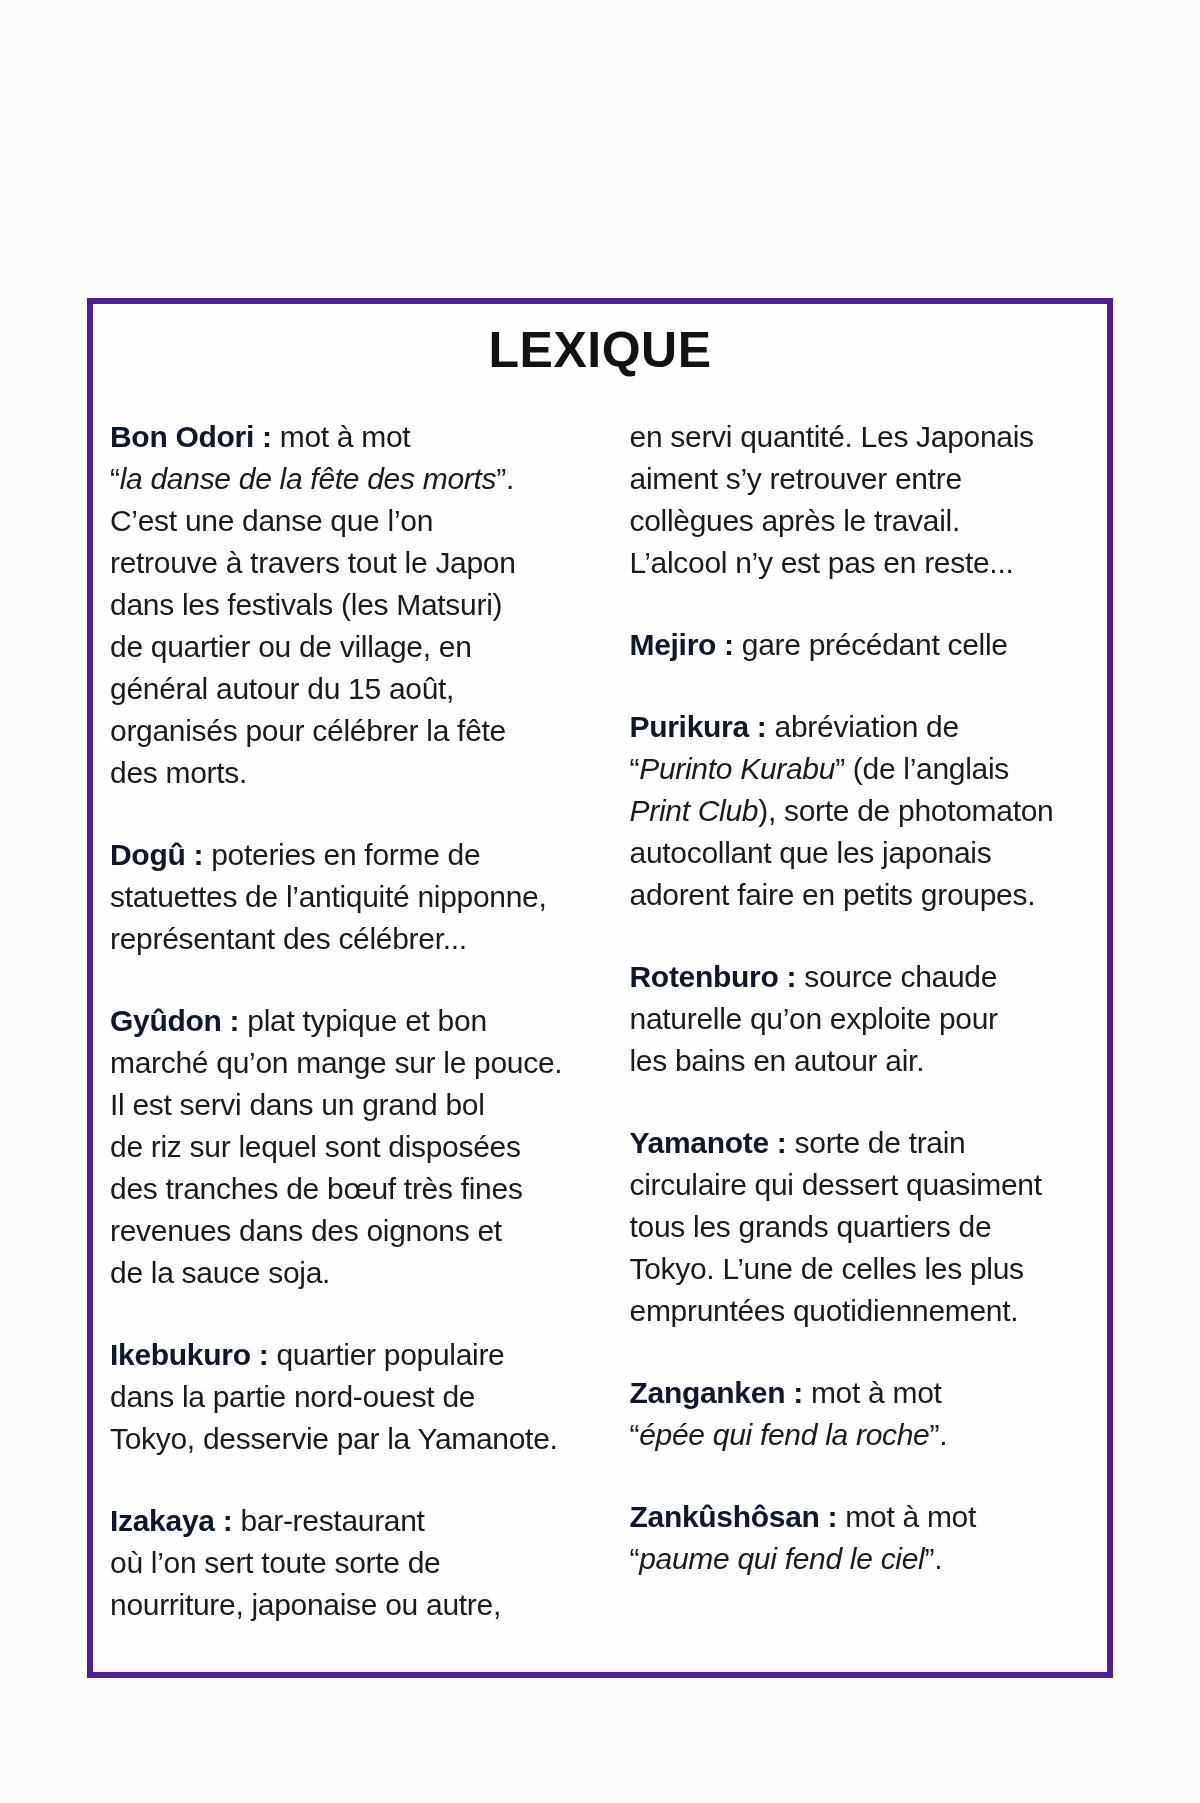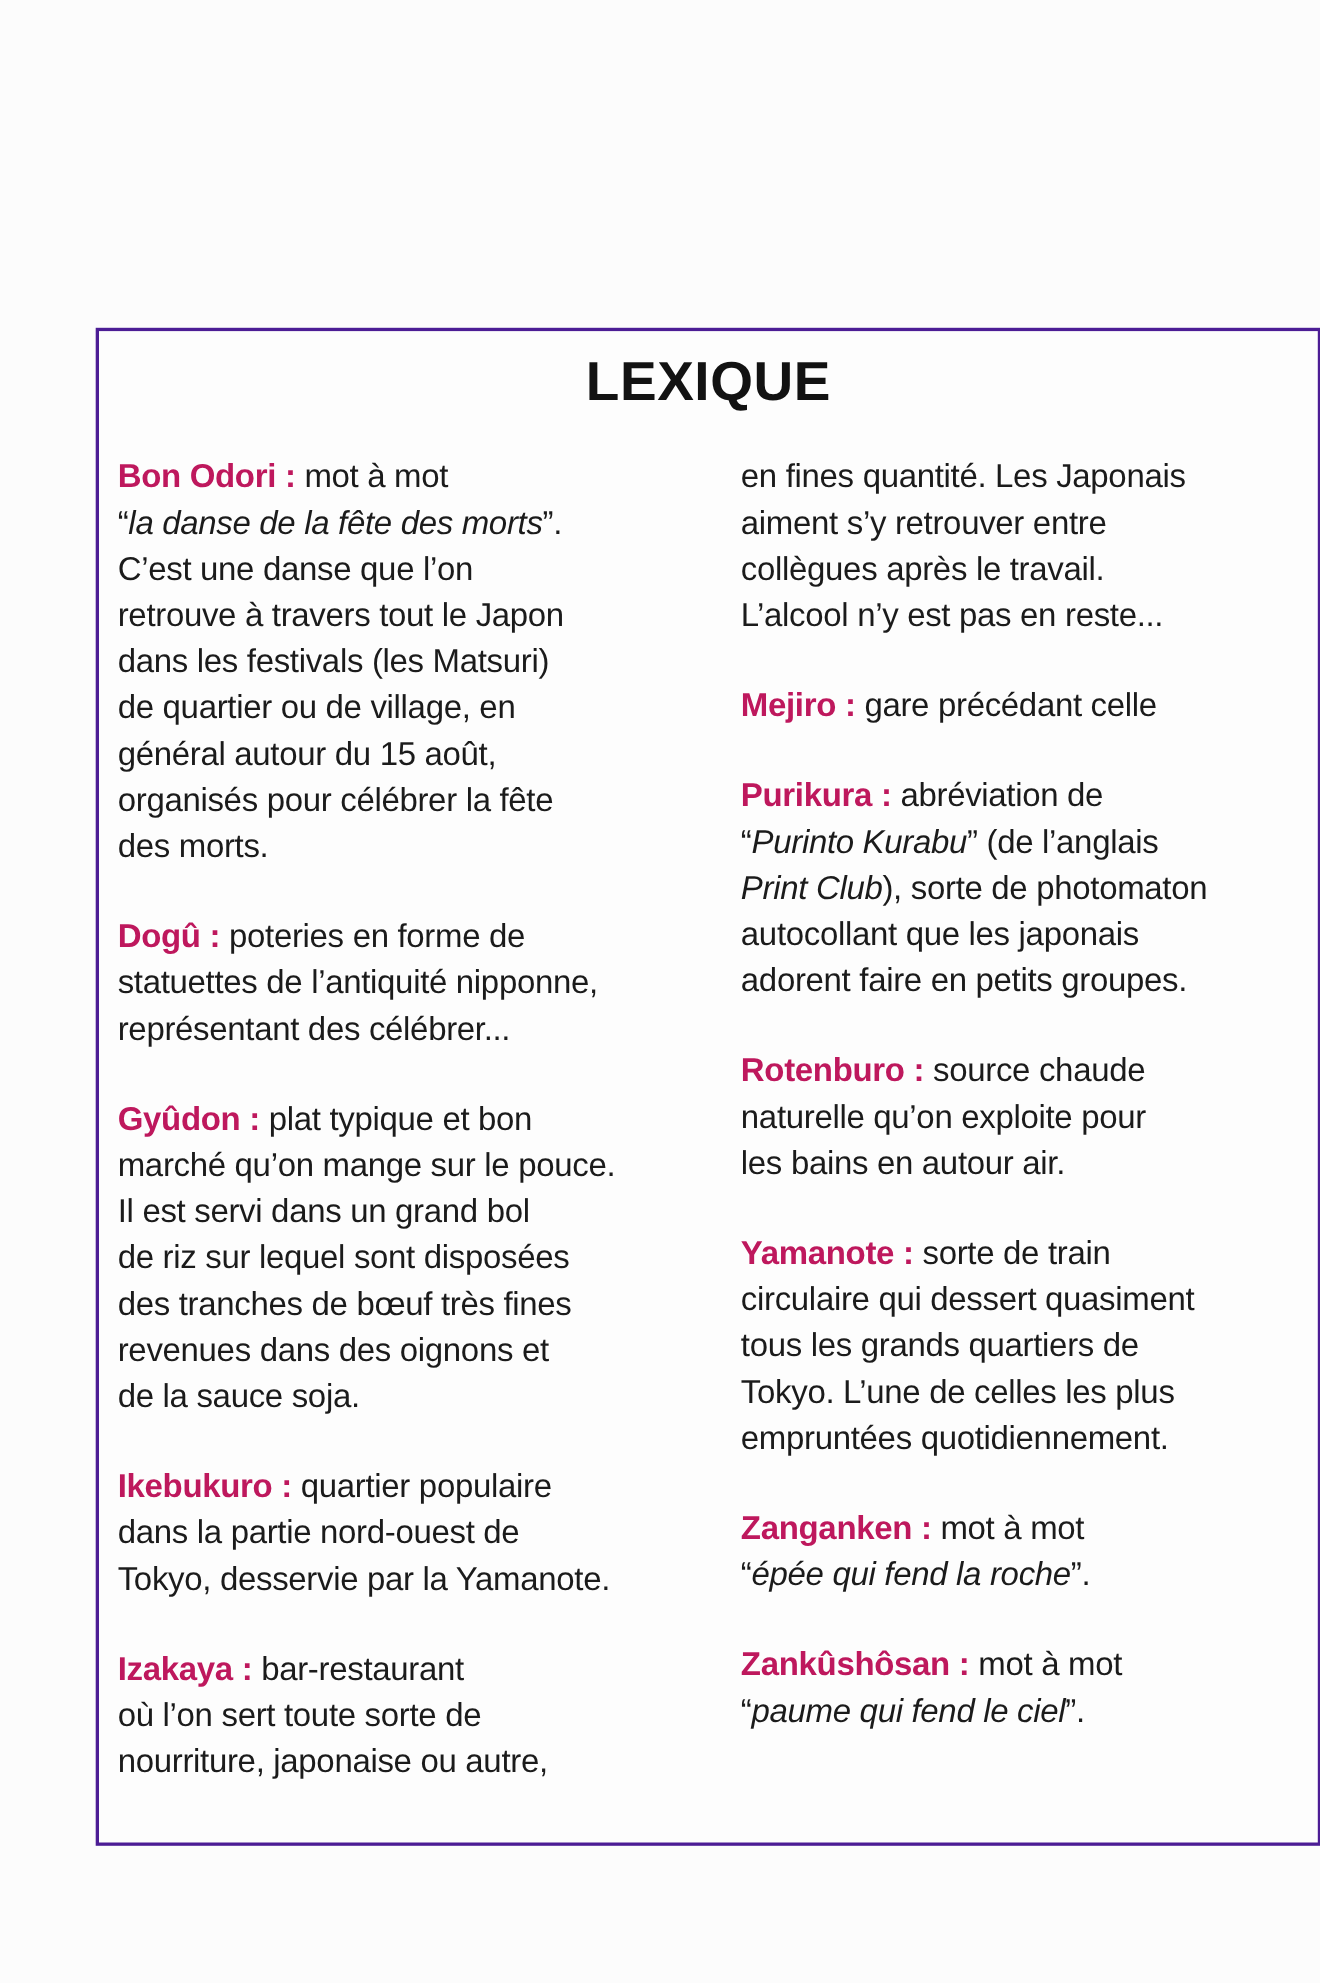--- a/index.html
+++ b/index.html
@@ -10,24 +10,24 @@
     height: 1803px;
     background: #fcfcfc;
     font-family: "Liberation Sans", sans-serif;
     color: #1b1b1b;
     overflow: hidden;
   }
   .lexique-box {
     position: absolute;
     left: 87px;
     top: 298px;
-    width: 1114px;
+    width: 1026px;
     height: 1380px;
     box-sizing: border-box;
-    border: 3px solid #4c1d95;
+    border: 6px solid #4c1d95;
     background: #fdfdfd;
   }
   .title {
     margin: 18px 0 0 0;
     height: 56px;
     line-height: 56px;
     text-align: center;
     font-size: 50px;
     font-weight: bold;
     letter-spacing: 0.5px;
@@ -41,39 +41,39 @@
   .col { flex: 1; min-width: 0; }
   .entry {
     margin: 0 0 40px 0;
     font-size: 30px;
     line-height: 42px;
     letter-spacing: -0.3px;
     white-space: nowrap;
     color: #1b1b1b;
   }
   .entry:last-child { margin-bottom: 0; margin-top: 21px; }
-  .seg-b { font-weight: bold; color: #be185d; }
+  .seg-b { font-weight: bold; color: #0f172a; }
   .seg-i { font-style: italic; }
 </style>
 </head>
 <body>
 
 <div class="page">
   <div class="lexique-box">
     <h1 class="title">LEXIQUE</h1>
     <div class="columns">
       <div class="col">
           <p class="entry"><span class="seg-b">Bon Odori :</span><span class="seg-n"> mot à mot</span><br><span class="seg-n">“</span><span class="seg-i">la danse de la fête des morts</span><span class="seg-n">”.</span><br><span class="seg-n">C’est une danse que l’on</span><br><span class="seg-n">retrouve à travers tout le Japon</span><br><span class="seg-n">dans les festivals (les Matsuri)</span><br><span class="seg-n">de quartier ou de village, en</span><br><span class="seg-n">général autour du 15 août,</span><br><span class="seg-n">organisés pour célébrer la fête</span><br><span class="seg-n">des morts.</span></p>
           <p class="entry"><span class="seg-b">Dogû :</span><span class="seg-n"> poteries en forme de</span><br><span class="seg-n">statuettes de l’antiquité nipponne,</span><br><span class="seg-n">représentant des célébrer...</span></p>
           <p class="entry"><span class="seg-b">Gyûdon :</span><span class="seg-n"> plat typique et bon</span><br><span class="seg-n">marché qu’on mange sur le pouce.</span><br><span class="seg-n">Il est servi dans un grand bol</span><br><span class="seg-n">de riz sur lequel sont disposées</span><br><span class="seg-n">des tranches de bœuf très fines</span><br><span class="seg-n">revenues dans des oignons et</span><br><span class="seg-n">de la sauce soja.</span></p>
           <p class="entry"><span class="seg-b">Ikebukuro :</span><span class="seg-n"> quartier populaire</span><br><span class="seg-n">dans la partie nord-ouest de</span><br><span class="seg-n">Tokyo, desservie par la Yamanote.</span></p>
           <p class="entry"><span class="seg-b">Izakaya :</span><span class="seg-n"> bar-restaurant</span><br><span class="seg-n">où l’on sert toute sorte de</span><br><span class="seg-n">nourriture, japonaise ou autre,</span></p>
         </div>
       <div class="col">
-          <p class="entry"><span class="seg-n">en fines quantité. Les Japonais</span><br><span class="seg-n">aiment s’y retrouver entre</span><br><span class="seg-n">collègues après le travail.</span><br><span class="seg-n">L’alcool n’y est pas en reste...</span></p>
+          <p class="entry"><span class="seg-n">en servi quantité. Les Japonais</span><br><span class="seg-n">aiment s’y retrouver entre</span><br><span class="seg-n">collègues après le travail.</span><br><span class="seg-n">L’alcool n’y est pas en reste...</span></p>
           <p class="entry"><span class="seg-b">Mejiro :</span><span class="seg-n"> gare précédant celle</span><br></p>
           <p class="entry"><span class="seg-b">Purikura :</span><span class="seg-n"> abréviation de</span><br><span class="seg-n">“</span><span class="seg-i">Purinto Kurabu</span><span class="seg-n">” (de l’anglais</span><br><span class="seg-i">Print Club</span><span class="seg-n">), sorte de photomaton</span><br><span class="seg-n">autocollant que les japonais</span><br><span class="seg-n">adorent faire en petits groupes.</span></p>
           <p class="entry"><span class="seg-b">Rotenburo :</span><span class="seg-n"> source chaude</span><br><span class="seg-n">naturelle qu’on exploite pour</span><br><span class="seg-n">les bains en autour air.</span></p>
           <p class="entry"><span class="seg-b">Yamanote :</span><span class="seg-n"> sorte de train</span><br><span class="seg-n">circulaire qui dessert quasiment</span><br><span class="seg-n">tous les grands quartiers de</span><br><span class="seg-n">Tokyo. L’une de celles les plus</span><br><span class="seg-n">empruntées quotidiennement.</span></p>
           <p class="entry"><span class="seg-b">Zanganken :</span><span class="seg-n"> mot à mot</span><br><span class="seg-n">“</span><span class="seg-i">épée qui fend la roche</span><span class="seg-n">”.</span></p>
           <p class="entry"><span class="seg-b">Zankûshôsan :</span><span class="seg-n"> mot à mot</span><br><span class="seg-n">“</span><span class="seg-i">paume qui fend le ciel</span><span class="seg-n">”.</span></p>
         </div>
     </div>
   </div>
 </div>

